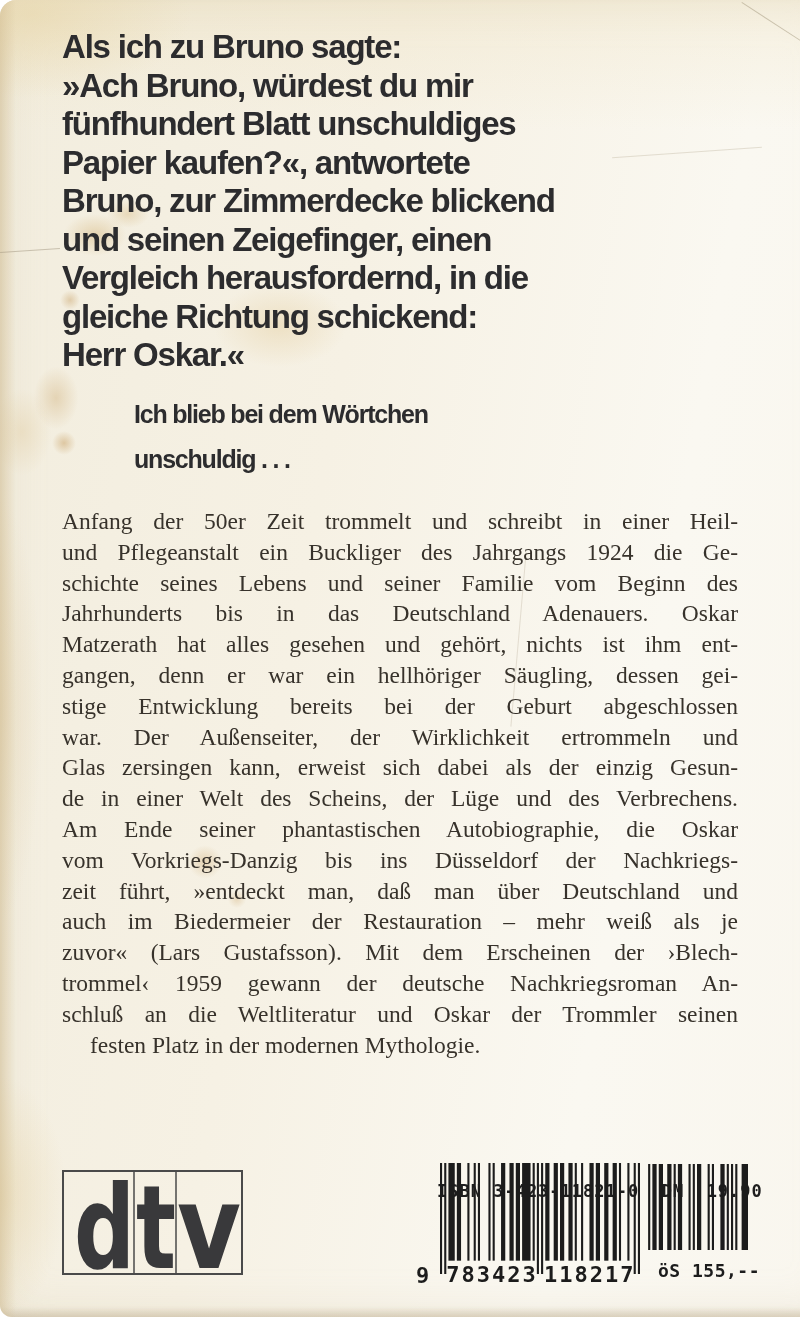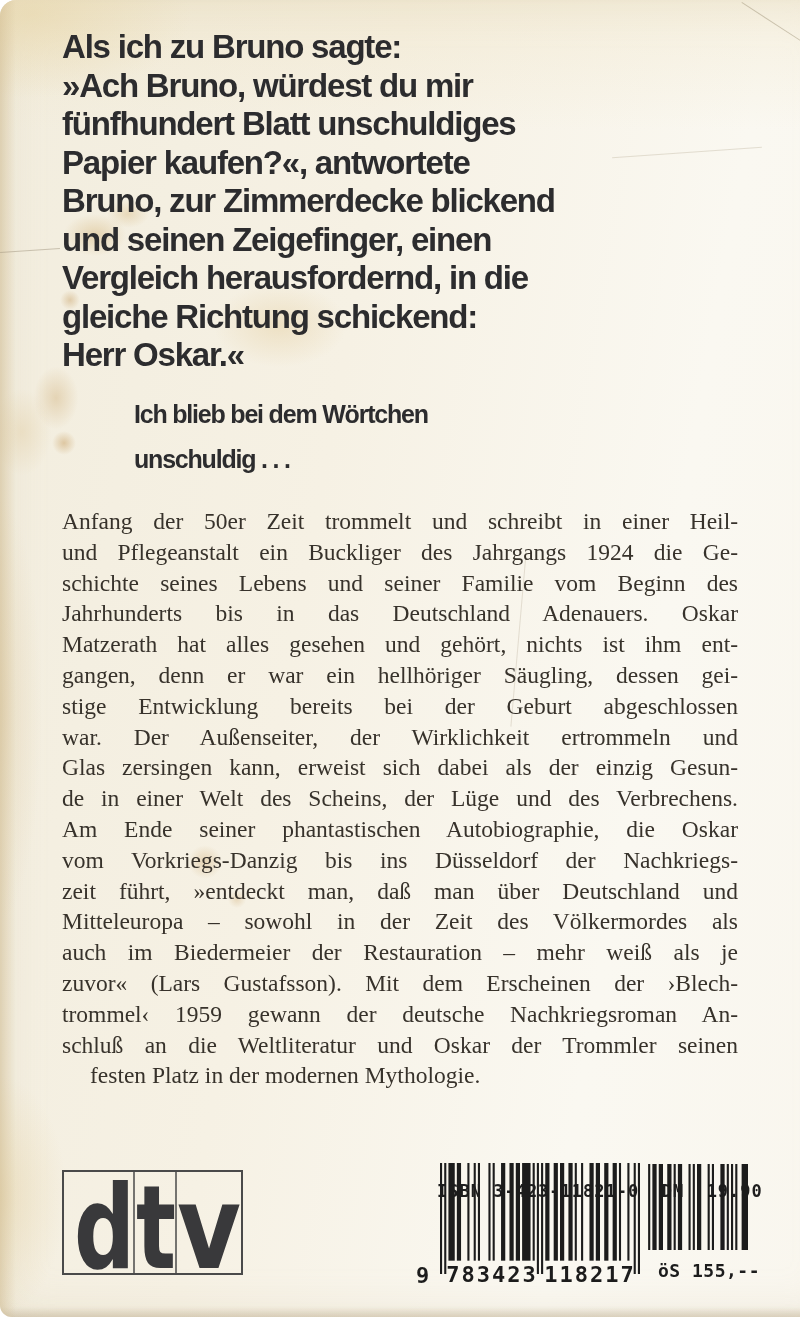--- a/index.html
+++ b/index.html
@@ -51,21 +51,21 @@
 
   .dtv-logo{left:62px;top:1170px;width:181px;height:105px;}
 
   .isbn-line{left:437px;top:1140px;color:#1e1e1e;white-space:pre;
     font-family:"DejaVu Sans Mono",monospace;font-weight:700;font-size:17px;letter-spacing:1px;margin-top:41px;}
   .ean-main{left:440px;top:1163px;width:200px;height:111px;}
   .ean-addon{left:646px;top:1164px;width:102px;height:86px;}
   .ean-digit{color:#1c1c1c;font-family:"DejaVu Sans Mono",monospace;font-weight:700;font-size:22px;letter-spacing:2px;}
   .ean-lead{left:416px;top:1263px;}
   .ean-left{left:446px;top:1262px;width:92px;text-align:center;}
-  .ean-right{left:544px;top:1262px;width:92px;text-align:center;}
+  .ean-right{left:544px;top:1262px;width:92px;text-align:left;}
   .price-at{left:658px;top:1260px;color:#1c1c1c;
     font-family:"DejaVu Sans Mono",monospace;font-weight:700;font-size:18px;letter-spacing:.5px;}
 </style>
 </head>
 <body>
 
 <div class="cover">
 
   <div class="crease crease-a"></div>
   <div class="crease crease-b"></div>
@@ -96,21 +96,20 @@
       <div>Jahrhunderts bis in das Deutschland Adenauers. Oskar</div>
       <div>Matzerath hat alles gesehen und gehört, nichts ist ihm ent-</div>
       <div>gangen, denn er war ein hellhöriger Säugling, dessen gei-</div>
       <div>stige Entwicklung bereits bei der Geburt abgeschlossen</div>
       <div>war. Der Außenseiter, der Wirklichkeit ertrommeln und</div>
       <div>Glas zersingen kann, erweist sich dabei als der einzig Gesun-</div>
       <div>de in einer Welt des Scheins, der Lüge und des Verbrechens.</div>
       <div>Am Ende seiner phantastischen Autobiographie, die Oskar</div>
       <div>vom Vorkriegs-Danzig bis ins Düsseldorf der Nachkriegs-</div>
       <div>zeit führt, »entdeckt man, daß man über Deutschland und</div>
-      <div>Mitteleuropa – sowohl in der Zeit des Völkermordes als</div>
       <div>auch im Biedermeier der Restauration – mehr weiß als je</div>
       <div>zuvor« (Lars Gustafsson). Mit dem Erscheinen der ›Blech-</div>
       <div>trommel‹ 1959 gewann der deutsche Nachkriegsroman An-</div>
       <div>schluß an die Weltliteratur und Oskar der Trommler seinen</div>
       <div>festen Platz in der modernen Mythologie.</div>
     </div>
 
   <svg class="layer dtv-logo" viewBox="0 0 181 105" preserveAspectRatio="none">
     <rect x="1" y="1" width="179" height="103" fill="none" stroke="#4a4a4a" stroke-width="2"></rect>
     <line x1="72" y1="1" x2="72" y2="104" stroke="#4a4a4a" stroke-width="1.5"></line>

